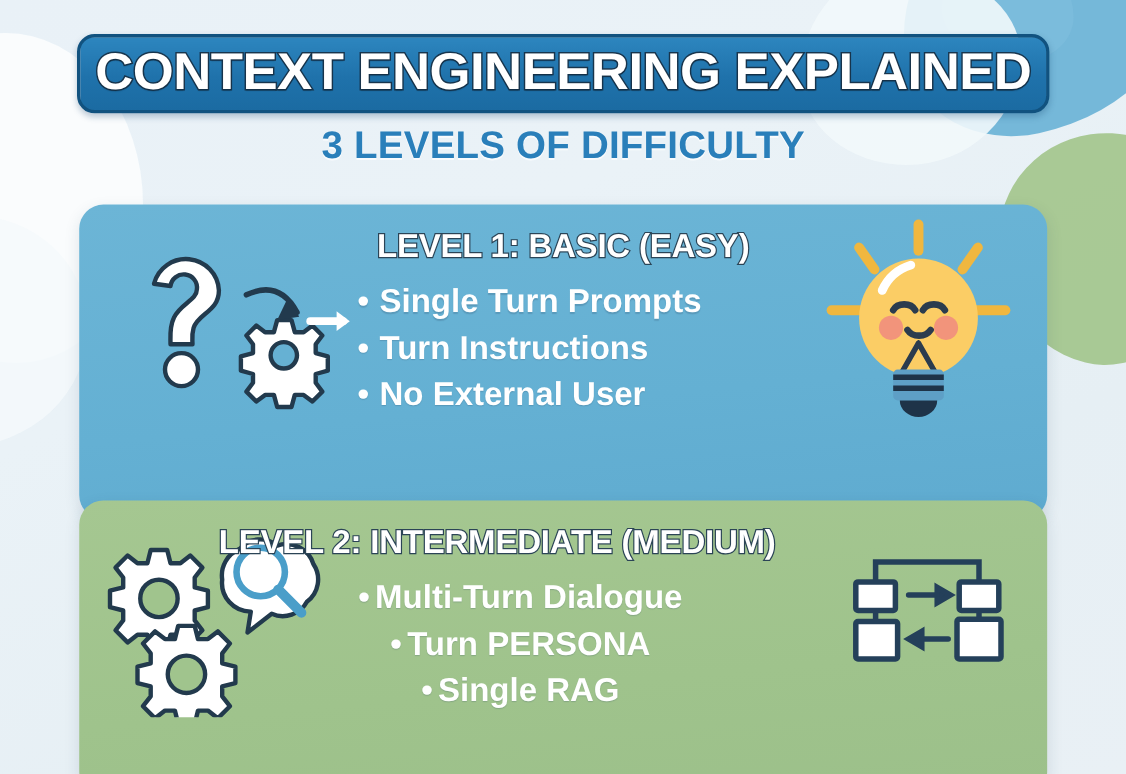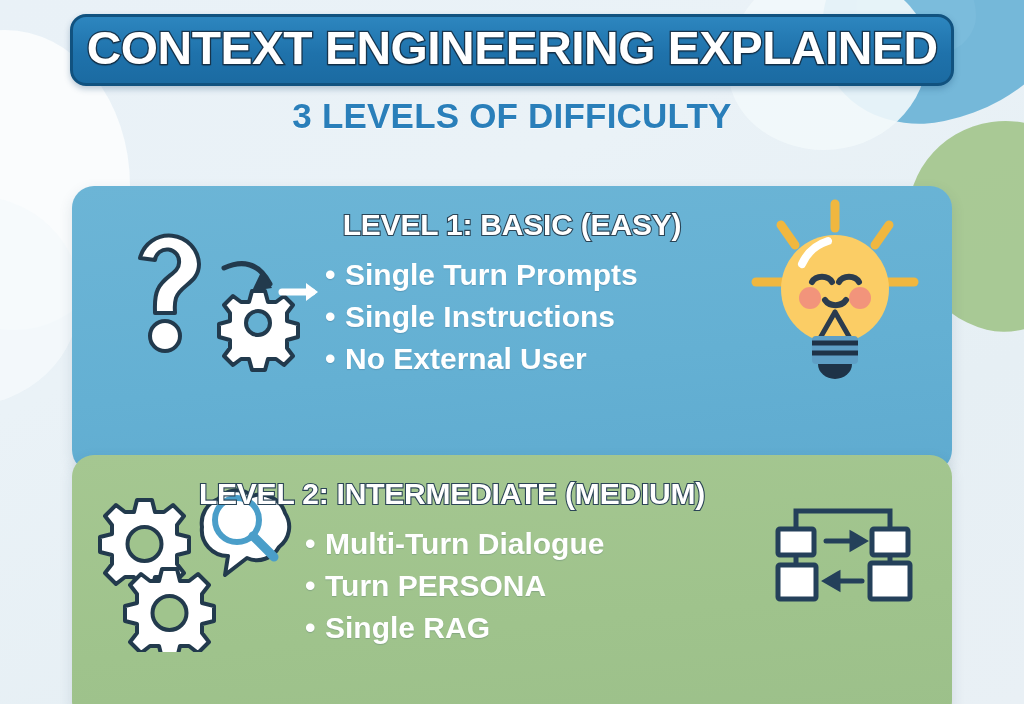--- a/index.html
+++ b/index.html
@@ -80,21 +80,21 @@
 
   
   #header {
     position: absolute;
     top: 0; left: 0; right: 0;
     text-align: center;
     z-index: 5;
   }
   #title-banner {
     display: inline-block;
-    margin-top: 14px;
+    margin-top: 31px;
     padding: 6px 22px 10px 22px;
     background: linear-gradient(180deg, #2d86bf 0%, #1f72ab 55%, #1b6ba2 100%);
     border: 3px solid #11527f;
     border-radius: 16px;
     box-shadow: 0 3px 6px rgba(22,70,110,.28);
     text-align: center;
   }
   #title-text {
     font-family: "Liberation Sans", sans-serif;
     font-weight: bold;
@@ -165,21 +165,21 @@
     list-style: none;
     margin: 0;
     padding: 0;
     color: #ffffff;
     font-size: 30px;
     font-weight: bold;
     line-height: 42px;
     text-shadow: 0 1px 1px rgba(40,70,95,.22);
   }
   #bullets-level-1 { top: 68px; left: 255px; }
-  #bullets-level-2 { top: 68px; left: 235px; }
+  #bullets-level-2 { top: 68px; left: 251px; text-align: center; }
   .bullets li { white-space: nowrap; }
   .bullets li::before {
     content: "\2022";
     display: inline-block;
     width: 20px;
     margin-left: -2px;
   }
 
   
   .icon-box { position: absolute; }
@@ -225,21 +225,21 @@
             <path d="M172 76 L202 76" stroke="#ffffff" stroke-width="7" stroke-linecap="round" fill="none"></path>
             <path d="M196 67 L208 76 L196 85 z" fill="#ffffff"></path>
           </g>
         </svg>
       </div>
 
       <div class="level-heading">LEVEL 1: BASIC (EASY)</div>
 
       <ul class="bullets" id="bullets-level-1">
         <li>Single Turn Prompts</li>
-        <li>Single Instructions</li>
+        <li>Turn Instructions</li>
         <li>No External User</li>
       </ul>
 
       <div class="icon-box" id="icon-lightbulb">
         <svg width="190" height="200" viewBox="0 0 190 200">
           <g stroke="#f0b73f" stroke-width="9" stroke-linecap="round">
             <line x1="95" y1="10" x2="95" y2="34"></line>
             <line x1="41" y1="31" x2="55" y2="51"></line>
             <line x1="149" y1="31" x2="135" y2="51"></line>
             <line x1="16" y1="88" x2="42" y2="88"></line>

